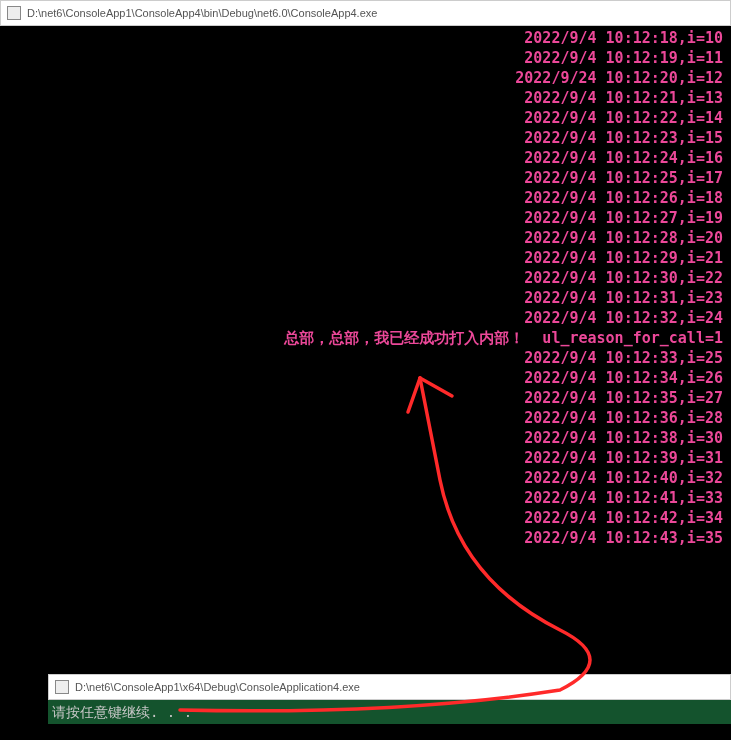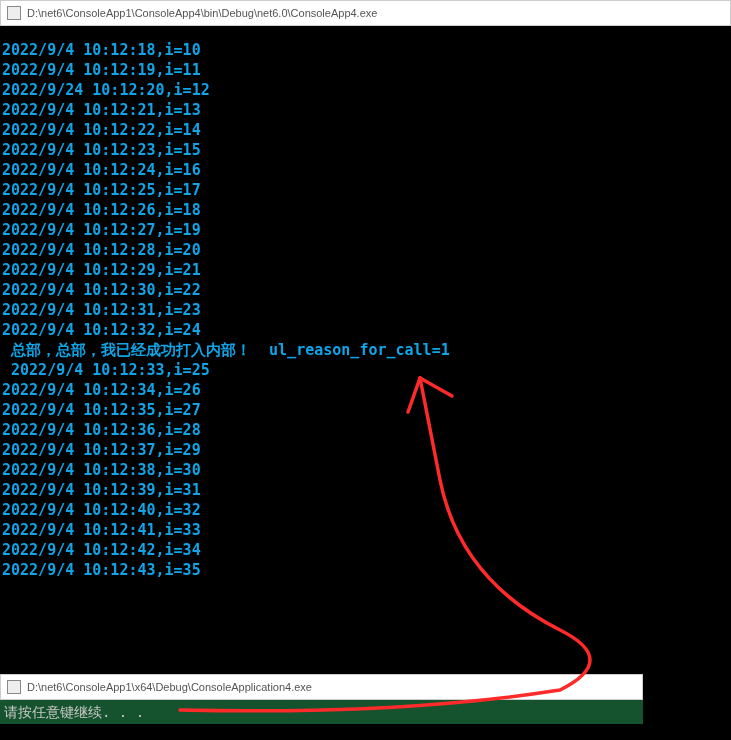--- a/index.html
+++ b/index.html
@@ -1,23 +1,23 @@
 <!DOCTYPE html>
 <html><head>
   <meta charset="utf-8">
   <style>
     * { margin:0; padding:0; box-sizing:border-box; }
     body { width:731px; height:740px; background:#000; font-family:"SimSun","Consolas",monospace; overflow:hidden; position:relative; }
     .titlebar { background:#fff; height:26px; display:flex; align-items:center; padding:0 6px; border:1px solid #ccc; font-family:"Microsoft YaHei","Segoe UI",sans-serif; font-size:11px; color:#555; }
     .titlebar .icon { width:14px; height:14px; border:1px solid #888; margin-right:6px; background:#eee; }
-    .console { background:#000; color:#0ea5e9; font-size:15px; line-height:20px; padding:14px 0 2px 2px; font-weight:bold; font-family:"NSimSun","SimSun","Consolas",monospace; }
+    .console { background:#000; color:#ec4899; font-size:15px; line-height:20px; padding:2px 0 2px 2px; font-weight:bold; font-family:"NSimSun","SimSun","Consolas",monospace;text-align:right; }
     .console .line { white-space:pre; }
     .console .msg { white-space:pre; }
     .console2 { background:#14532d; color:#c7c7c7; font-size:14px; line-height:20px; padding:2px 4px; font-family:"SimSun",monospace; }
-    .window2 { position:absolute; left:0; top:674px; width:643px; }
+    .window2 { position:absolute; left:0; top:674px; width:731px;padding-left:48px; }
     .window1-body { height:648px; overflow:hidden; border-right:8px solid #000; }
     svg.arrow { position:absolute; top:0; left:0; width:731px; height:740px; pointer-events:none; }
   </style>
 </head>
 <body>
 
 <div>
   <div class="titlebar">
     <span class="icon"></span>
     <span>D:\net6\ConsoleApp1\ConsoleApp4\bin\Debug\net6.0\ConsoleApp4.exe</span>
@@ -40,21 +40,20 @@
           <div class="line">2022/9/4 10:12:30,i=22</div>
           <div class="line">2022/9/4 10:12:31,i=23</div>
           <div class="line">2022/9/4 10:12:32,i=24</div>
         </div>
       <div class="msg"> 总部，总部，我已经成功打入内部！  ul_reason_for_call=1</div>
       <div class="msg"> 2022/9/4 10:12:33,i=25</div>
       <div id="lines-after">
           <div class="line">2022/9/4 10:12:34,i=26</div>
           <div class="line">2022/9/4 10:12:35,i=27</div>
           <div class="line">2022/9/4 10:12:36,i=28</div>
-          <div class="line">2022/9/4 10:12:37,i=29</div>
           <div class="line">2022/9/4 10:12:38,i=30</div>
           <div class="line">2022/9/4 10:12:39,i=31</div>
           <div class="line">2022/9/4 10:12:40,i=32</div>
           <div class="line">2022/9/4 10:12:41,i=33</div>
           <div class="line">2022/9/4 10:12:42,i=34</div>
           <div class="line">2022/9/4 10:12:43,i=35</div>
         </div>
     </div>
   </div>
 </div>

